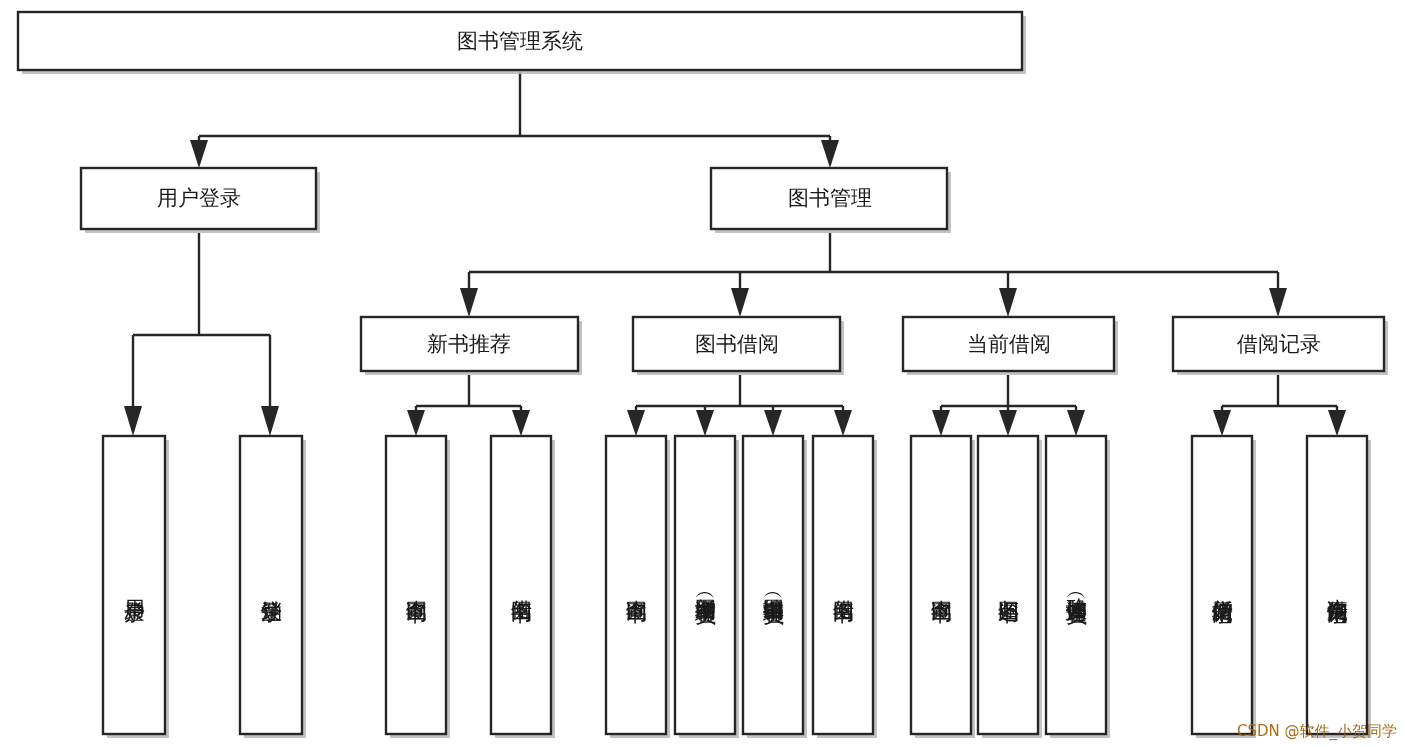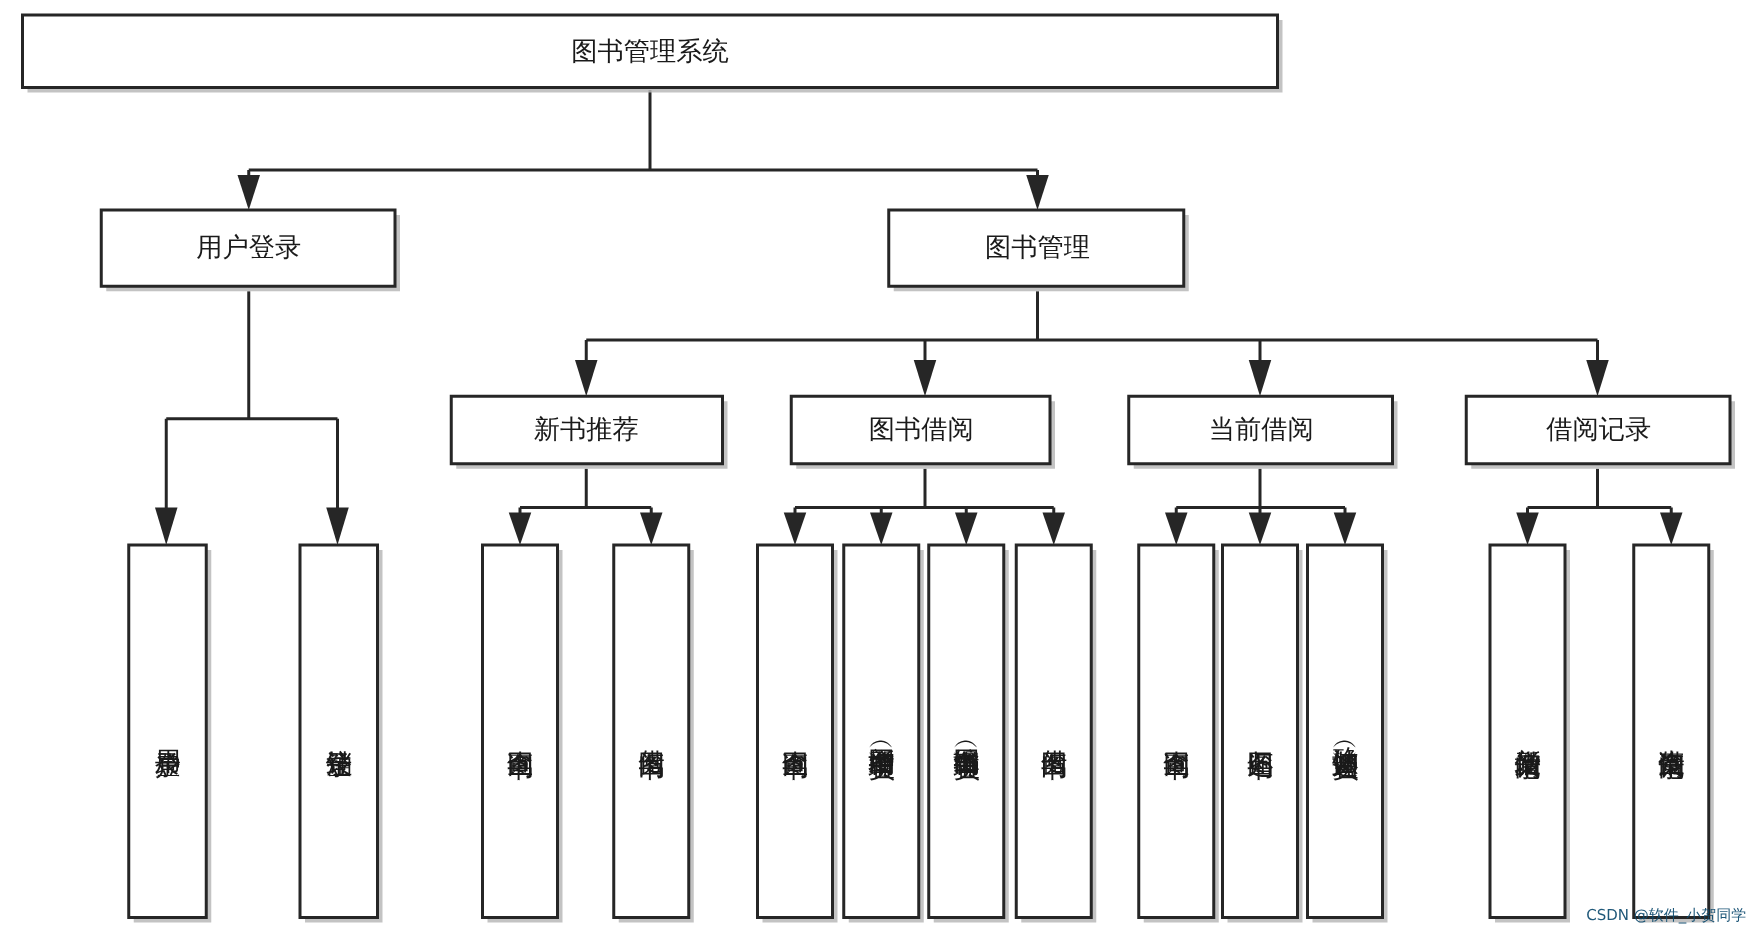--- a/index.html
+++ b/index.html
@@ -64,22 +64,22 @@
     justify-content: center;
     letter-spacing: 1px;
     white-space: nowrap;
     pointer-events: none;
   }
   .watermark {
     position: absolute;
     right: 8px;
     bottom: 6px;
     font-family: "DejaVu Sans", "Liberation Sans", sans-serif;
-    font-size: 12px;
-    color: #0c4a6e;
+    font-size: 15px;
+    color: #a16207;
     opacity: 0.92;
     white-space: nowrap;
   }
 </style>
 </head>
 <body>
 
 <div id="canvas">
 
   <svg id="diagram" viewBox="0 0 1405 747">

